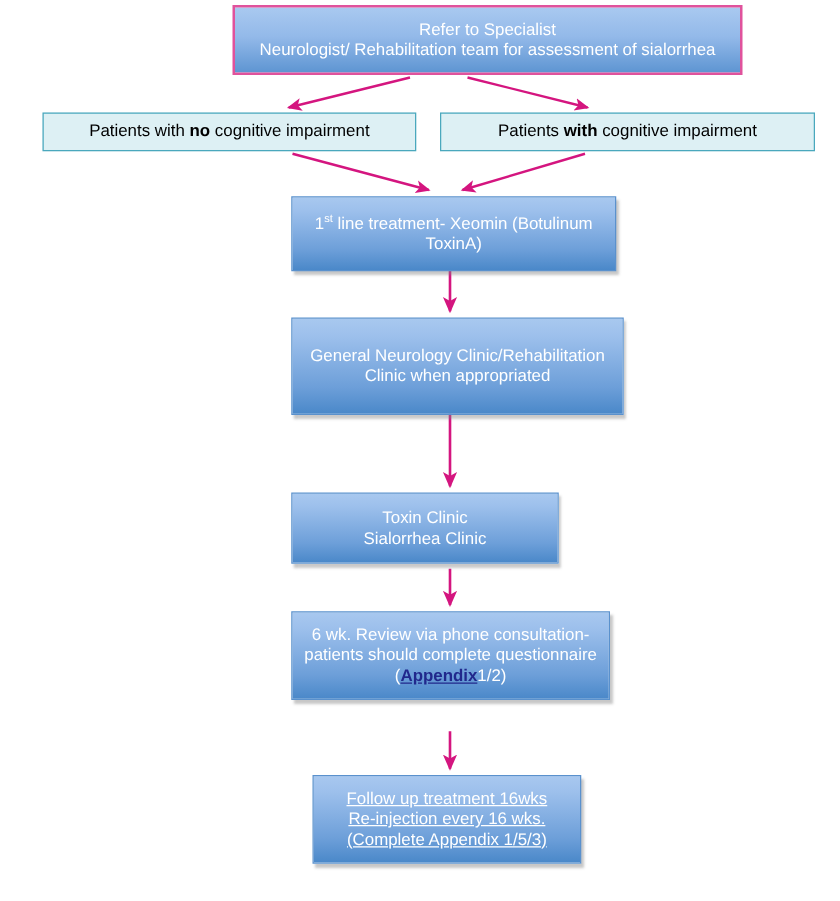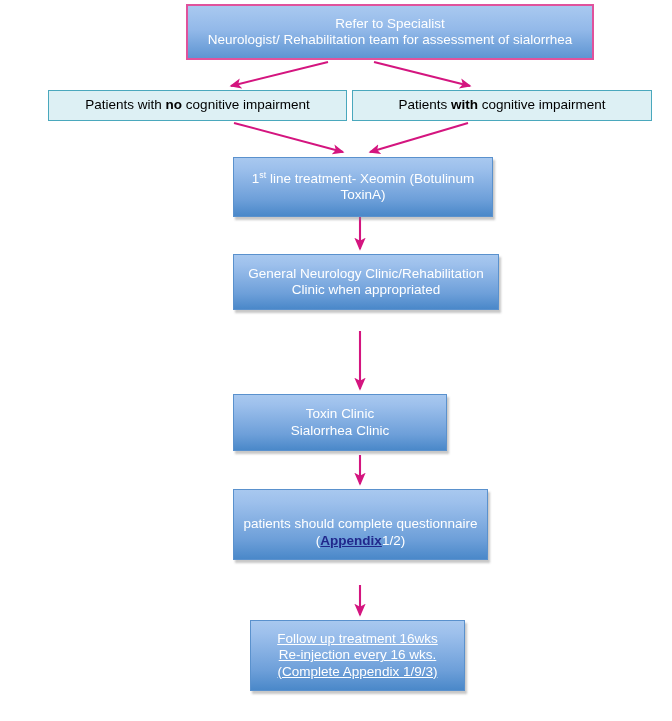--- a/index.html
+++ b/index.html
@@ -83,24 +83,24 @@
   }
 
   .link-word {
     color: #21288c;
     text-decoration: underline;
     font-weight: bold;
   }
 
   
   #node-refer       { left: 186px; top: 4px;   width: 408px; height: 56px;  }
-  #node-no-cog      { left: 48px;  top: 90px;  width: 299px; height: 31px;  }
+  #node-no-cog      { left: 34px;  top: 90px;  width: 299px; height: 31px;  }
   #node-with-cog    { left: 352px; top: 90px;  width: 300px; height: 31px;  }
   #node-first-line  { left: 233px; top: 157px; width: 260px; height: 60px;  }
-  #node-gen-neuro   { left: 233px; top: 254px; width: 266px; height: 56px;  }
+  #node-gen-neuro   { left: 233px; top: 254px; width: 266px; height: 78px;  }
   #node-toxin       { left: 233px; top: 394px; width: 214px; height: 57px;  }
   #node-review      { left: 233px; top: 489px; width: 255px; height: 71px;  }
   #node-followup    { left: 250px; top: 620px; width: 215px; height: 71px; text-decoration: underline;  }
 </style>
 </head>
 <body>
 
 <div id="canvas">
 
   <svg id="connectors" viewBox="0 0 672 721" width="672" height="721" xmlns="http://www.w3.org/2000/svg">
@@ -152,27 +152,27 @@
 
   <div class="node blue" id="node-toxin">
     <div class="node-text">
       <span>Toxin Clinic</span><br>
       <span>Sialorrhea Clinic</span>
     </div>
   </div>
 
   <div class="node blue" id="node-review">
     <div class="node-text">
-      <br>
+      <span>6 wk. Review via phone consultation-</span><br>
       <span>patients should complete questionnaire</span><br>
       <span>(</span><span class="link-word">Appendix</span><span>1/2)</span>
     </div>
   </div>
 
   <div class="node blue" id="node-followup">
     <div class="node-text">
       <span>Follow up treatment 16wks</span><br>
       <span>Re-injection every 16 wks.</span><br>
-      <span>(Complete Appendix 1/9/3)</span>
+      <span>(Complete Appendix 1/5/3)</span>
     </div>
   </div>
 
 </div>
 
 </body></html>

